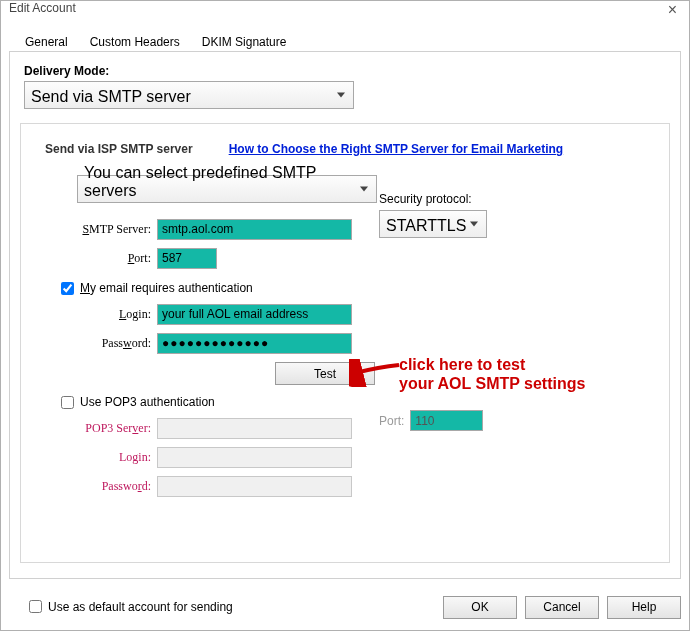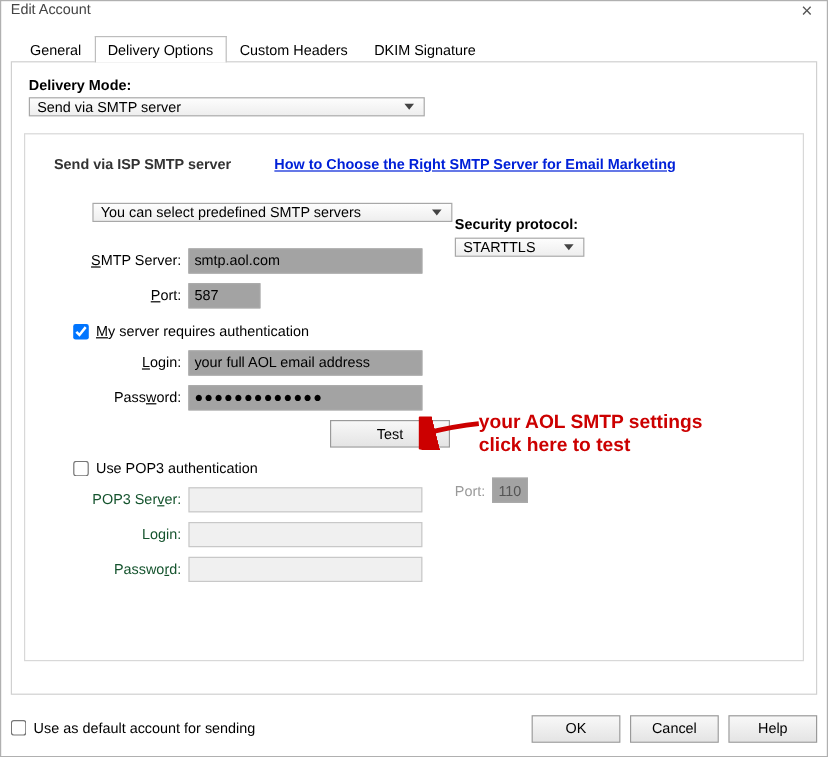--- a/index.html
+++ b/index.html
@@ -47,23 +47,23 @@
   }
   .tabpanel {
     border: 1px solid #d0d0d0;
     padding: 10px 10px 14px 10px;
     height: 528px;
     position: relative;
   }
   .label-bold { font-weight: 700; }
   .delivery-label { margin: 2px 0 3px 4px; }
   .select {
-    height: 16px; background: linear-gradient(#fdfdfd,#eee);
-    border: 1px solid #a8a8a8; padding: 2px 22px 2px 6px; font-size: 12px;
-    position: relative; display: inline-flex; align-items: center;
+    height: 28px; background: linear-gradient(#fdfdfd,#eee);
+    border: 1px solid #a8a8a8; padding: 2px 22px 2px 6px; font-size: 16px;
+    position: relative; display: inline-flex; align-items: flex-end;
   }
   .select::after {
     content: ""; position: absolute; right: 8px; top: 50%;
     width: 0; height: 0; border-left: 4px solid transparent;
     border-right: 4px solid transparent; border-top: 5px solid #444;
     transform: translateY(-50%);
   }
   .delivery-select { width: 330px; margin-left: 4px; }
   .inner-box {
     border: 1px solid #d8d8d8;
@@ -73,74 +73,74 @@
     position: relative;
   }
   .section-header { display: flex; align-items: baseline; gap: 36px; margin-bottom: 20px; }
   .section-title { font-weight: 700; color: #333; }
   .help-link { color: #0020d8; text-decoration: underline; font-weight: 700; font-size: 12px; }
   .predef-select { width: 300px; margin-left: 16px; }
   .row { display: flex; align-items: center; height: 26px; margin: 3px 0; }
   .fld-label {
     width: 112px; text-align: right; padding-right: 6px;
     color: #000;
+    font-family: Liberation Serif, serif;
   }
   .text-input {
-    height: 21px; border: 1px solid #a8a8a8; background: #a3a3a3;
+    height: 21px; border: 1px solid #a8a8a8; background: #14b8a6;
     padding: 1px 4px; font-size: 12px; font-family: inherit;
   }
   .w195 { width: 195px; }
   .w60 { width: 60px; }
   .sec-row { position: absolute; left: 358px; top: 68px; }
-  .sec-label { font-weight: 700; display: block; margin-bottom: 4px; }
+  .sec-label { font-weight: 400; display: block; margin-bottom: 4px; }
   .sec-select { width: 108px; }
   .checkbox-wrap { display: flex; align-items: center; gap: 6px; margin: 10px 0 6px 16px; }
   input[type=checkbox] { width: 13px; height: 13px; margin: 0; }
   .test-row { margin: 6px 0 10px 230px; position: relative; }
   .button {
     min-width: 74px; height: 23px; font-size: 12px; font-family: inherit;
     background: linear-gradient(#f8f8f8,#e4e4e4);
     border: 1px solid #9a9a9a;
   }
   .test-btn { width: 100px; }
-  .pop3-group .fld-label { color: #14532d; }
+  .pop3-group .fld-label { color: #be185d; }
   .disabled-input { background: #f0f0f0; border-color: #c8c8c8; }
   .pop3-port { position: absolute; left: 358px; top: 286px; display: flex; align-items: center; gap: 6px; }
   .pop3-port .lbl { color: #9a9a9a; }
   .annotation {
     position: absolute; left: 378px; top: 231px; color: #cc0000;
     font-weight: 700; font-size: 16px; line-height: 1.2;
     pointer-events: none;
   }
   .arrow {
     position: absolute; left: 328px; top: 235px; pointer-events: none;
   }
   .footer {
     position: absolute; left: 8px; right: 8px; bottom: 8px;
     height: 30px; display: flex; align-items: center; justify-content: space-between;
   }
-  .footer-left { display: flex; align-items: flex-start; gap: 6px; }
+  .footer-left { display: flex; align-items: flex-start; gap: 6px; margin-left: 20px; }
   .footer-btns { display: flex; gap: 8px; justify-content: center; }
   .footer-btns .button { width: 74px; }
   .u { text-decoration: underline; }
   .password-dots { letter-spacing: 1px; }
 </style>
 </head>
 <body>
 
 <div class="window">
   <div class="titlebar">
     <span>Edit Account</span>
     <span class="close-x">×</span>
   </div>
 
   <div class="content">
     <div class="tabs">
       <div class="tab">General</div>
-      <div class="tab active">Delivery Options</div>
       <div class="tab">Custom Headers</div>
       <div class="tab">DKIM Signature</div>
     </div>
 
     <div class="tabpanel">
       <div class="label-bold delivery-label">Delivery Mode:</div>
       <div class="select delivery-select">
         <span>Send via SMTP server</span>
       </div>
 
@@ -168,21 +168,21 @@
           <span class="fld-label"><span class="u">S</span><span>MTP Server:</span></span>
           <input class="text-input w195" value="smtp.aol.com" style="">
         </div>
         <div class="row">
           <span class="fld-label"><span class="u">P</span><span>ort:</span></span>
           <input class="text-input w60" value="587" style="">
         </div>
 
         <div class="checkbox-wrap">
           <input type="checkbox" checked="" style="">
-          <label><span class="u">M</span><span>y server requires authentication</span></label>
+          <label><span class="u">M</span><span>y email requires authentication</span></label>
         </div>
 
         <div class="row">
           <span class="fld-label"><span class="u">L</span><span>ogin:</span></span>
           <input class="text-input w195" value="your full AOL email address" style="">
         </div>
         <div class="row">
           <span class="fld-label"><span>Pass</span><span class="u">w</span><span>ord:</span></span>
           <input class="text-input w195 password-dots" value="●●●●●●●●●●●●●" style="">
         </div>
@@ -193,22 +193,22 @@
 
         <svg class="arrow" width="52" height="28">
           <defs>
             <marker id="ah" markerWidth="10" markerHeight="10" refX="2" refY="5" orient="auto">
               <path d="M0,0 L10,5 L0,10 Z" fill="#cc0000"></path>
             </marker>
           </defs>
           <path d="M50 6 Q30 8 6 14" stroke="#cc0000" stroke-width="4" fill="none" marker-end="url(#ah)"></path>
         </svg>
         <div class="annotation">
+          <div>click here to test</div>
           <div>your AOL SMTP settings</div>
-          <div>click here to test</div>
         </div>
 
         <div class="checkbox-wrap" style="">
           <input type="checkbox" style="">
           <label>Use POP3 authentication</label>
         </div>
 
         <div class="pop3-group">
           <div class="row">
             <span class="fld-label"><span>POP3 Ser</span><span class="u">v</span><span>er:</span></span>
@@ -219,21 +219,21 @@
             <input class="text-input w195 disabled-input" disabled="" value="" style="">
           </div>
           <div class="row">
             <span class="fld-label"><span>Passwo</span><span class="u">r</span><span>d:</span></span>
             <input class="text-input w195 disabled-input" disabled="" value="" style="">
           </div>
         </div>
 
         <div class="pop3-port">
           <span class="lbl">Port:</span>
-          <input class="text-input" style="width: 30px;" disabled="" value="110">
+          <input class="text-input" style="width: 73px;" disabled="" value="110">
         </div>
 
       </div>
     </div>
   </div>
 
   <div class="footer">
     <div class="footer-left">
       <input type="checkbox" style="">
       <label>Use as default account for sending</label>

